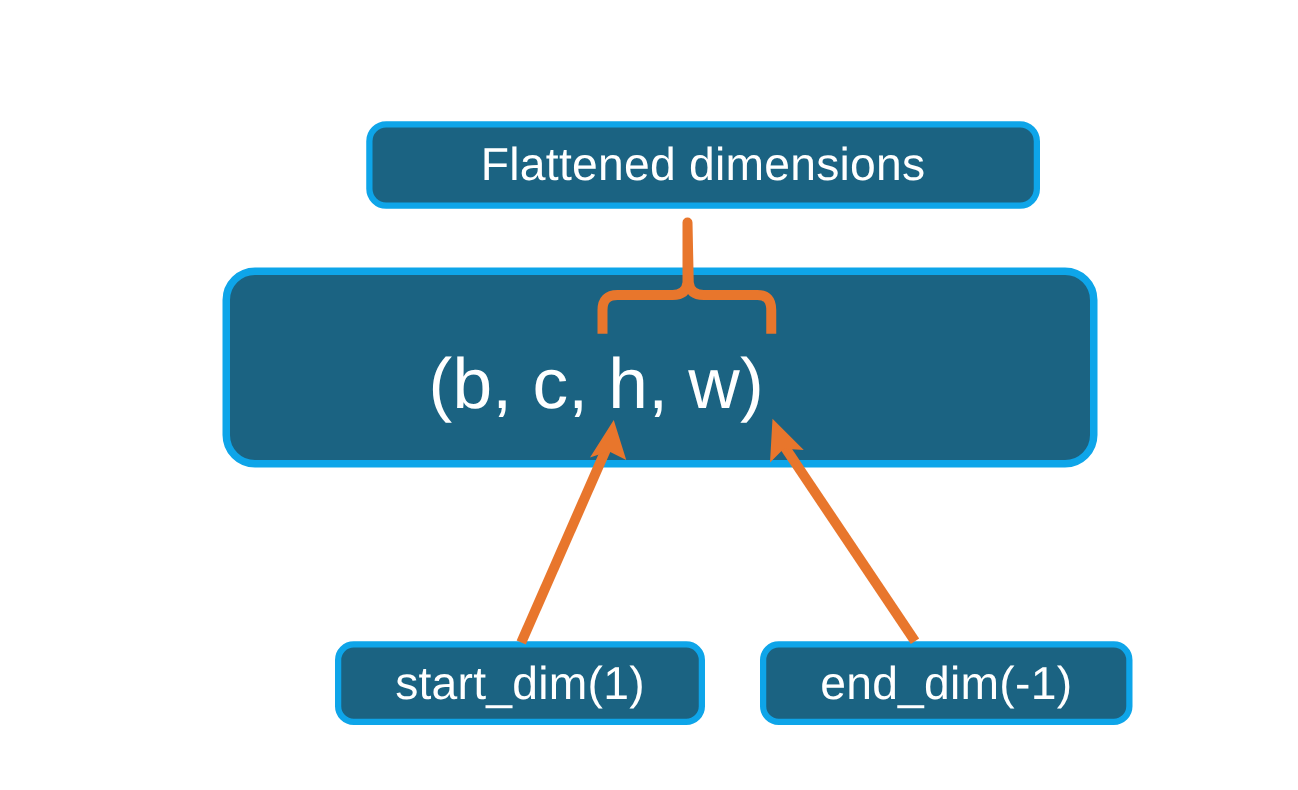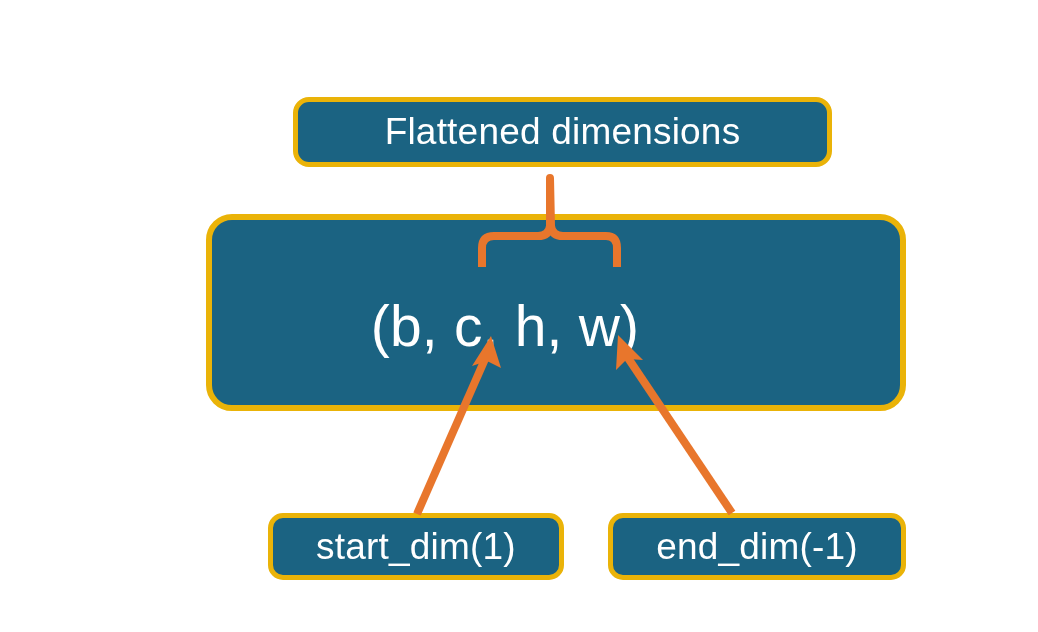--- a/index.html
+++ b/index.html
@@ -14,21 +14,21 @@
     position: relative;
     width: 1038px;
     height: 632px;
     background: #ffffff;
     overflow: hidden;
   }
   .node-box {
     position: absolute;
     box-sizing: border-box;
     background: #1b6382;
-    border: 5px solid #eab308;
+    border: 5px solid #0ea5e9;
     border-radius: 18px;
     display: flex;
     align-items: center;
     justify-content: center;
     color: #ffffff;
     font-weight: 400;
     letter-spacing: 0.2px;
     z-index: 2;
   }
   #box-flattened {
@@ -36,25 +36,24 @@
     top: 97px;
     width: 539px;
     height: 70px;
     border-radius: 16px;
     font-size: 37px;
   }
   #box-shape {
     left: 178px;
     top: 214px;
     width: 700px;
-    height: 197px;
+    height: 160px;
     border-radius: 26px;
     border-width: 6px;
     font-size: 57px;
-    margin-left: 28px;
   }
   #box-shape .shape-text {
     position: relative;
     left: -51px;
     top: 13px;
     white-space: pre;
   }
   #box-start-dim {
     left: 268px;
     top: 513px;

